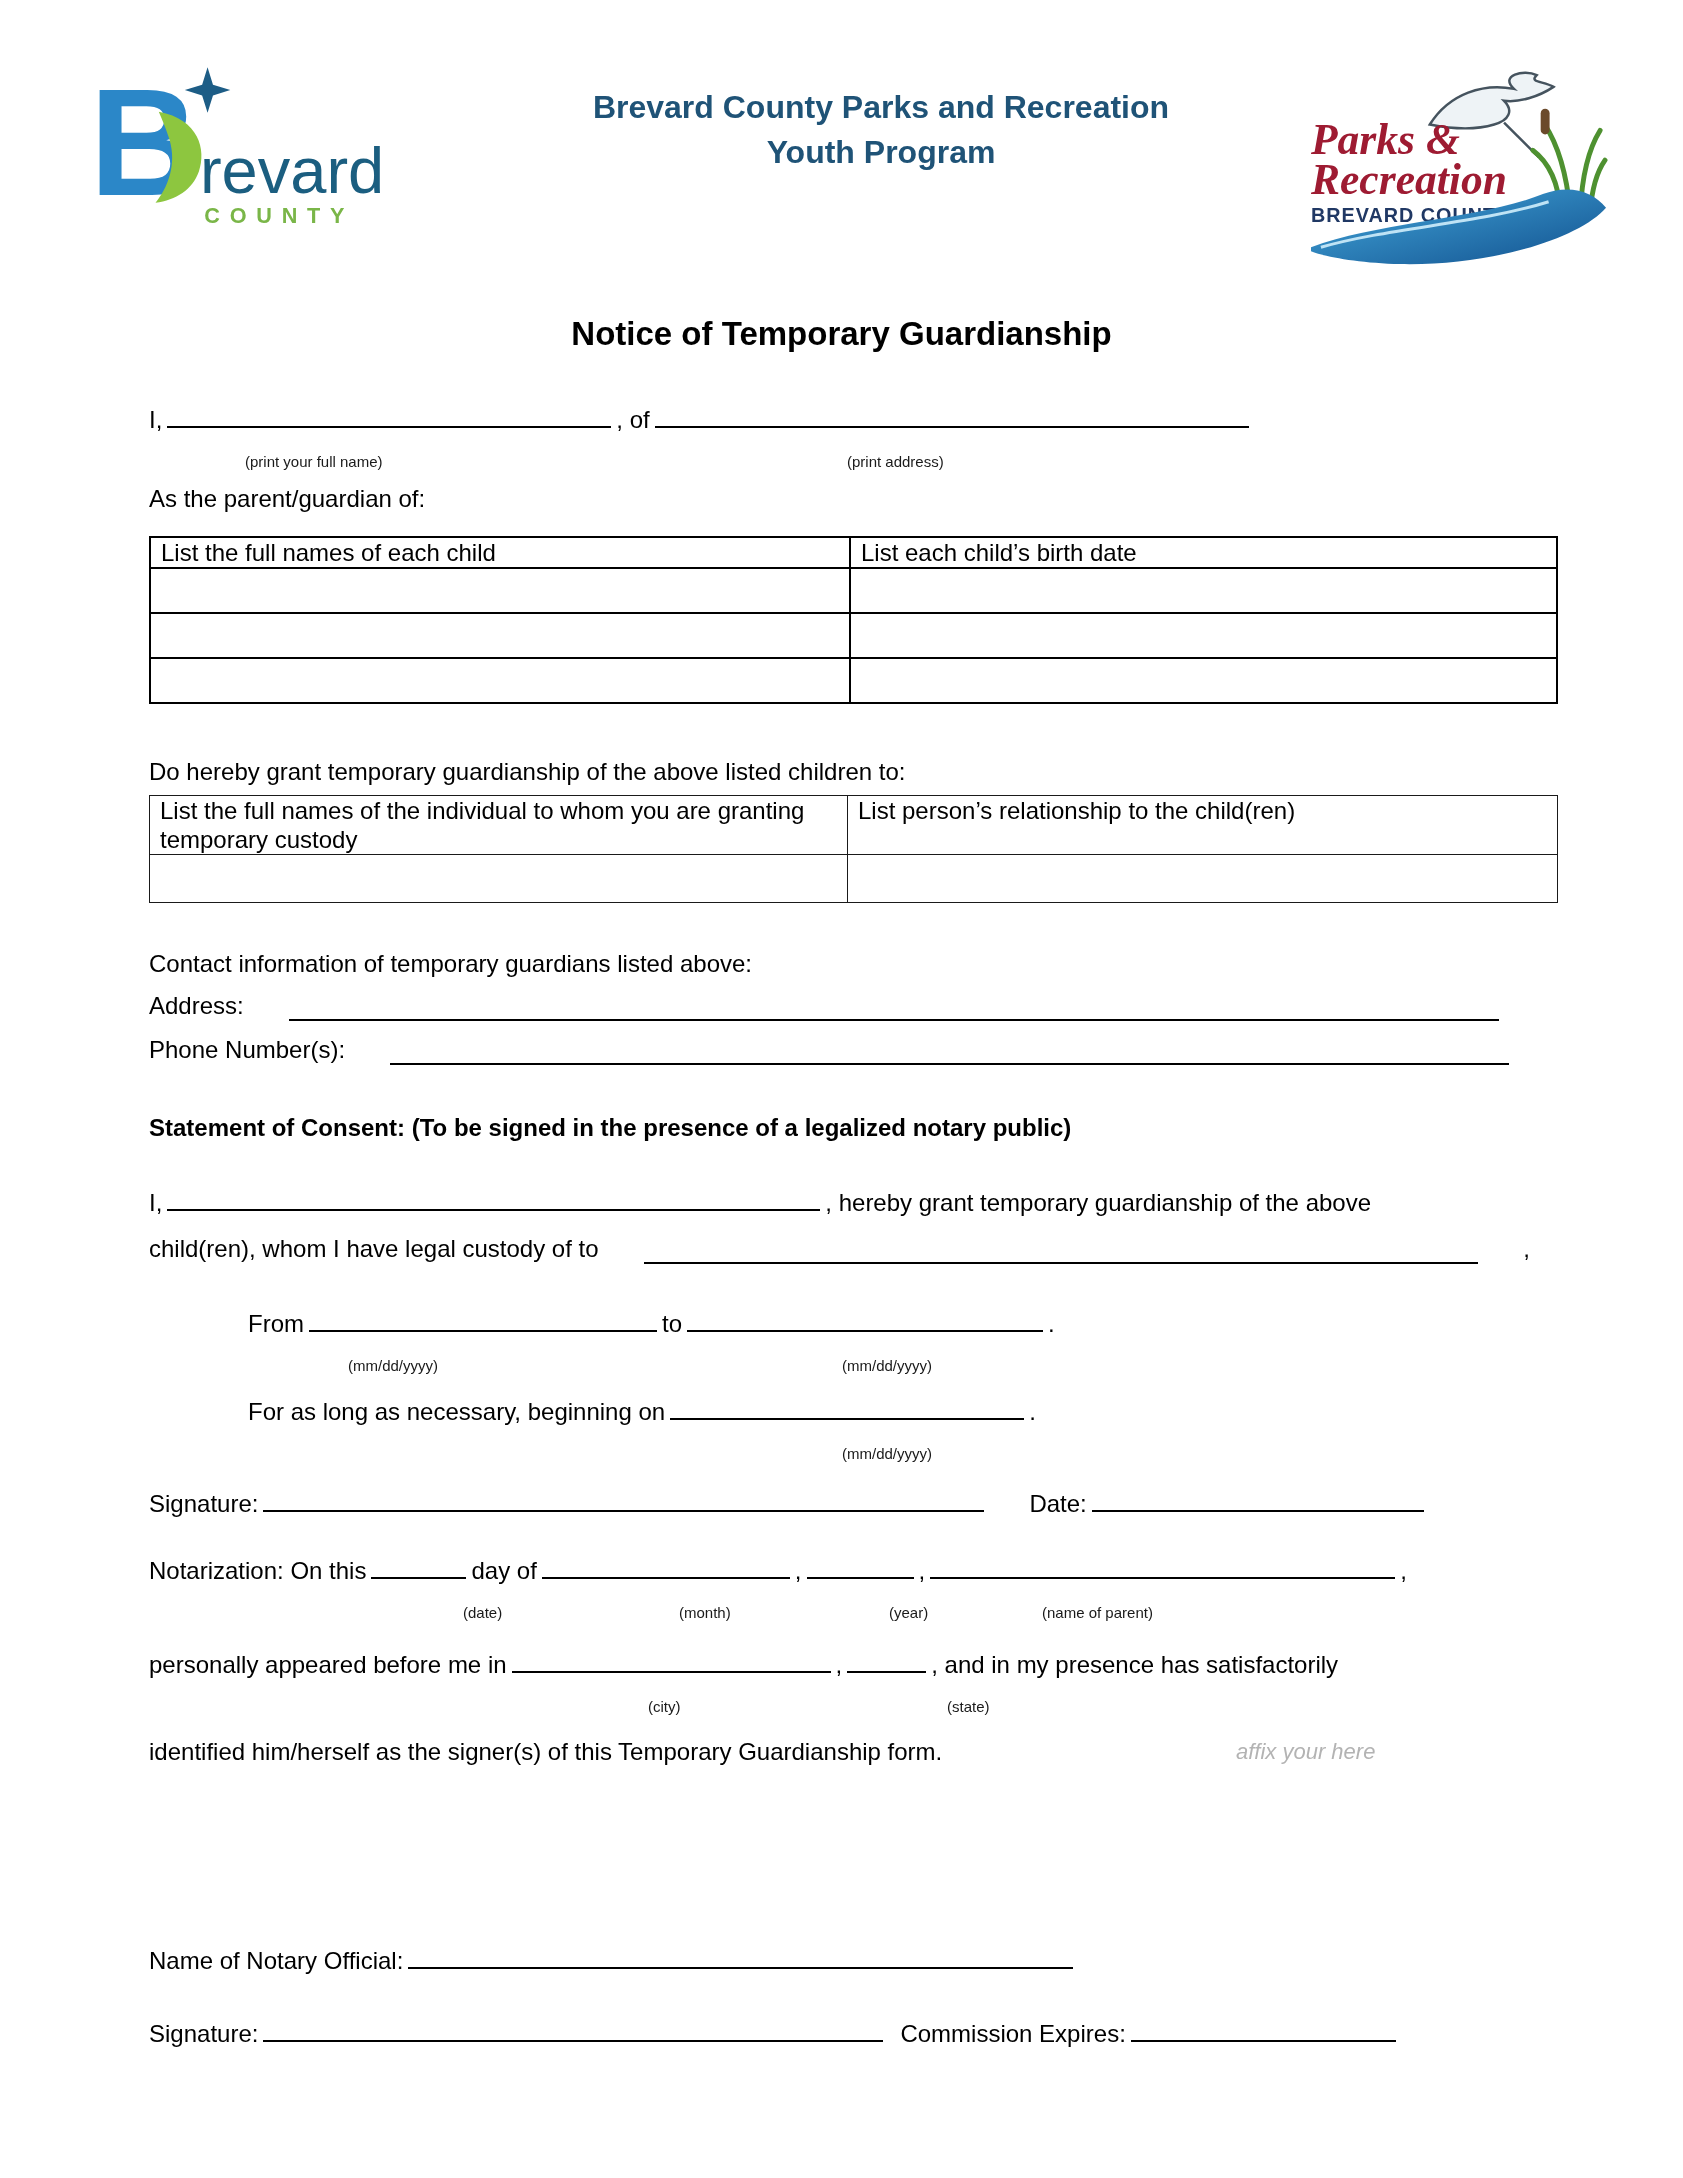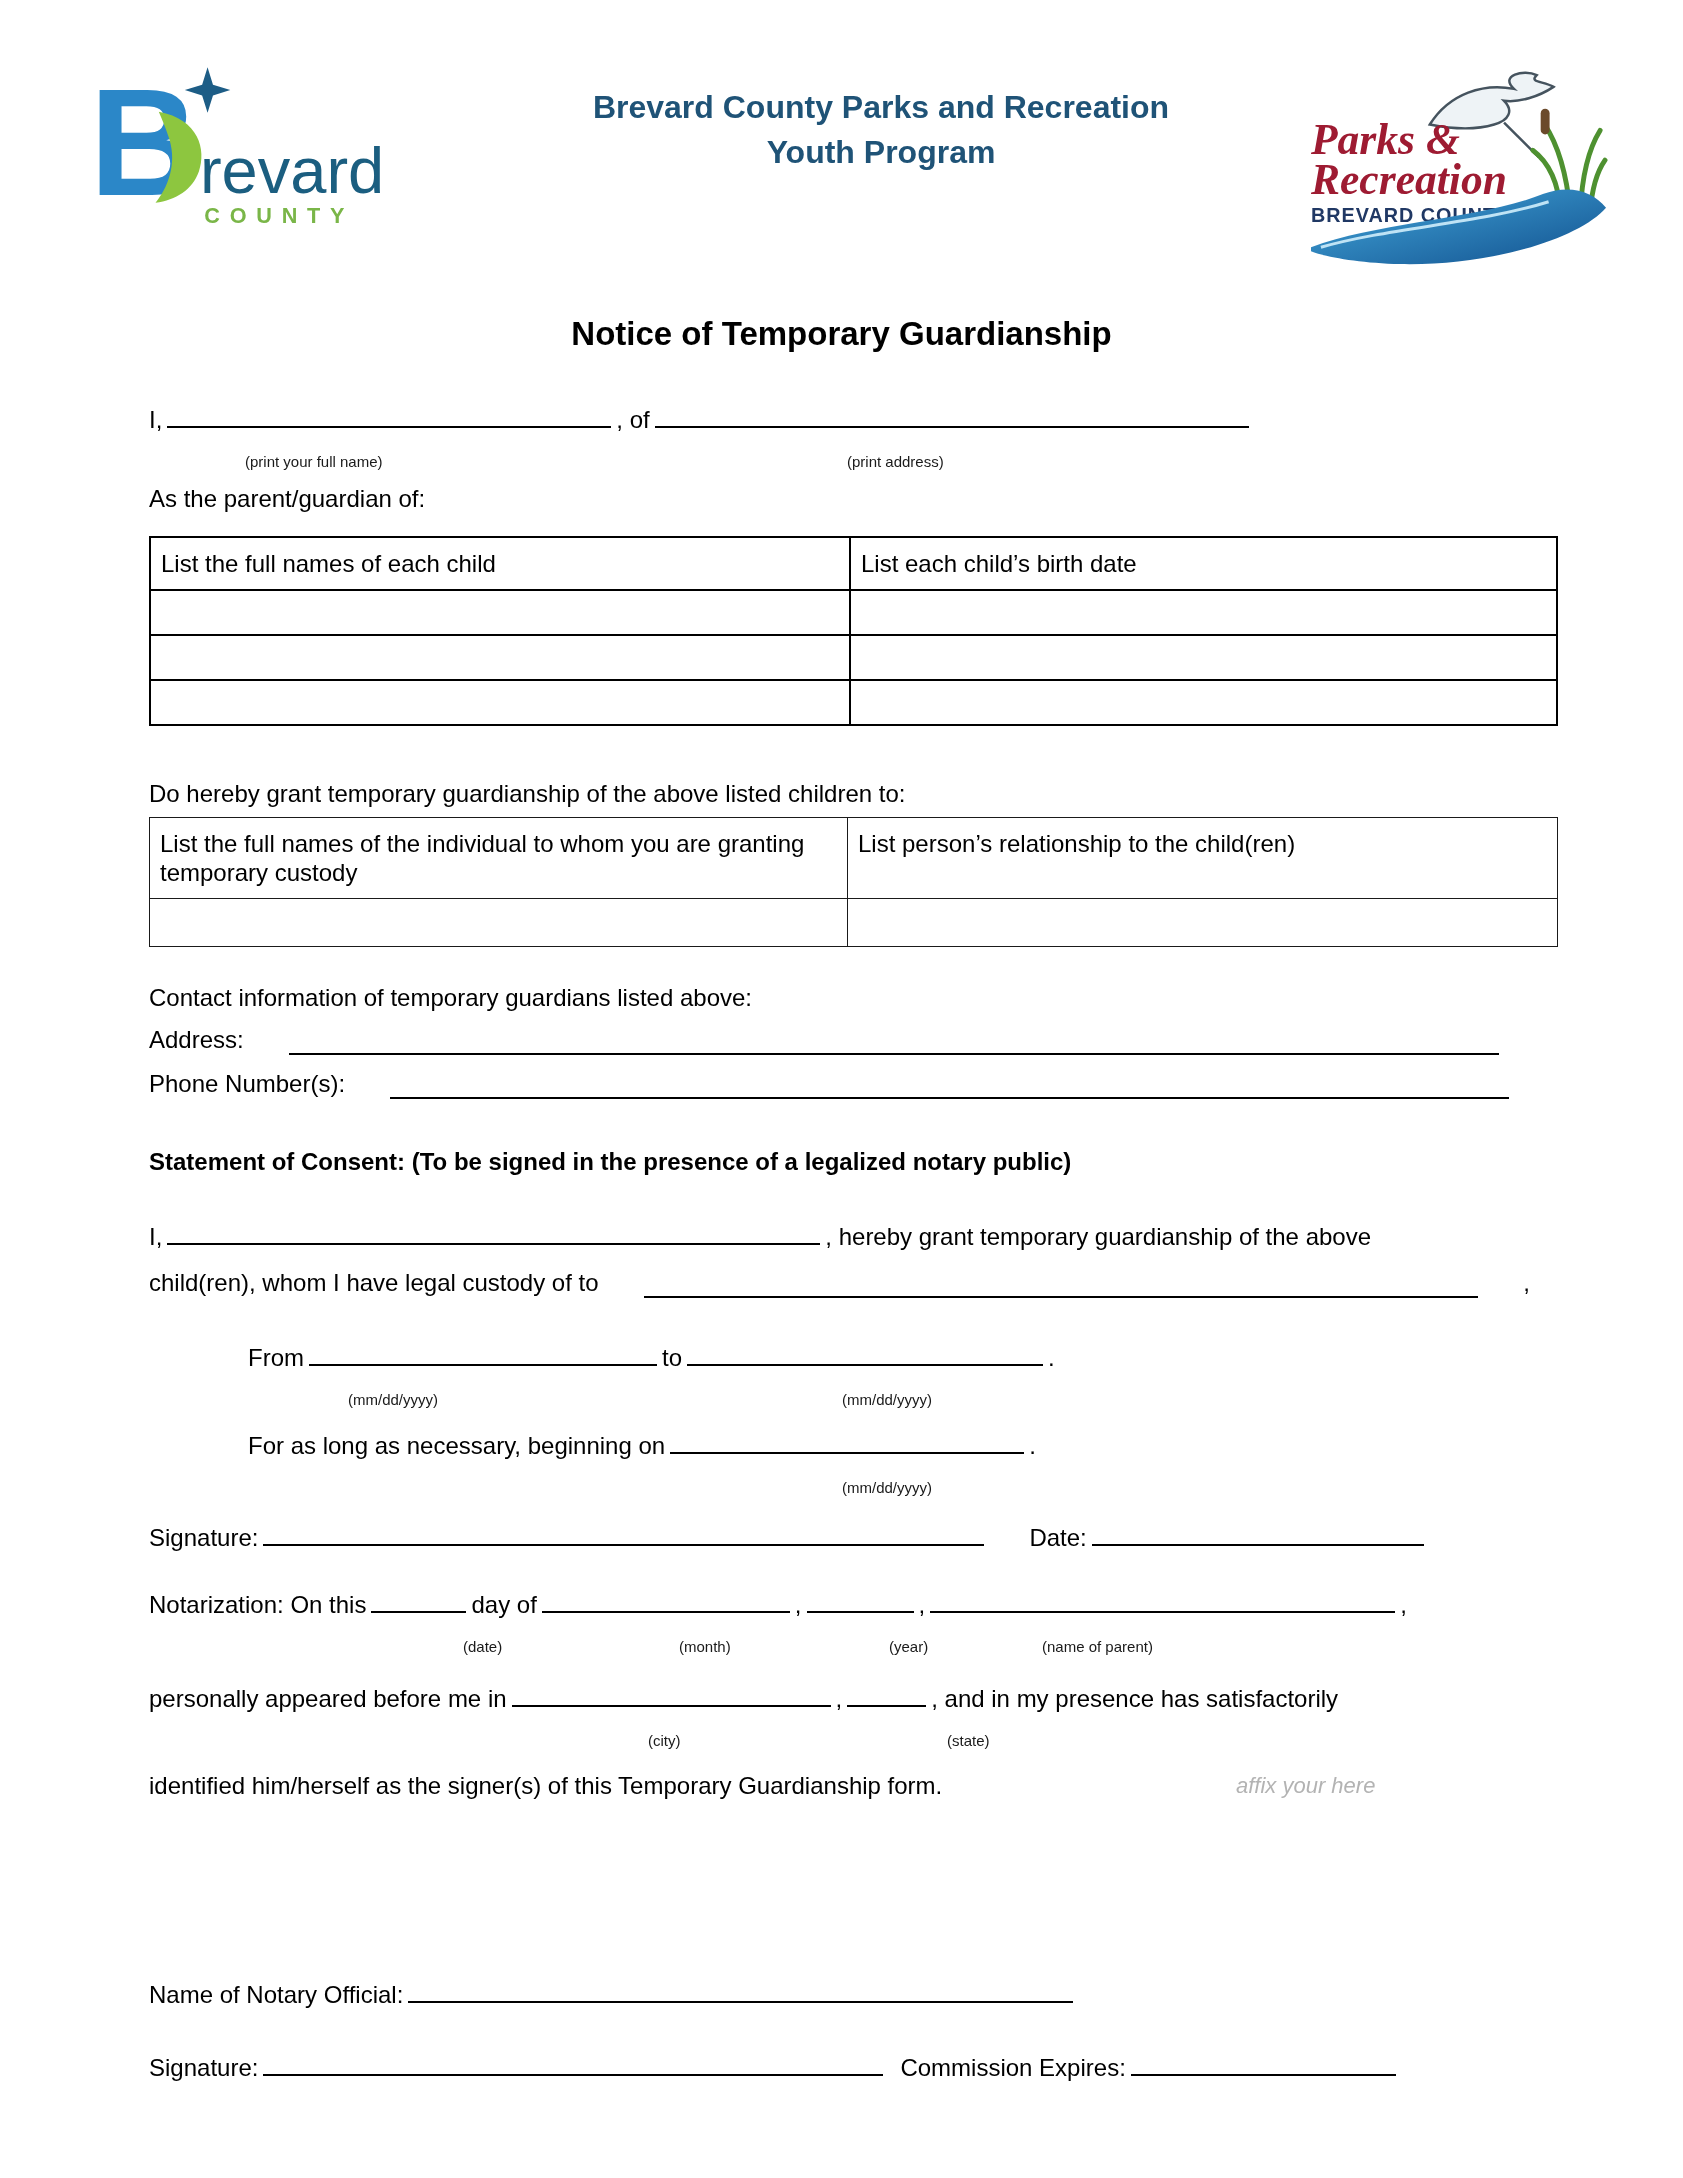--- a/index.html
+++ b/index.html
@@ -32,21 +32,21 @@
   .blank.grow { flex: 1 1 auto; }
   .hints { position: relative; height: 26px; font-size: 15px; color: #1a1a1a; margin-top: 15px; }
   .hints span { position: absolute; top: 3px; white-space: nowrap; }
   .bold { font-weight: bold; }
   
   table { border-collapse: collapse; width: 1409px; table-layout: fixed; }
   .t1 th, .t1 td { border: 2px solid #000; }
   .t2 th, .t2 td { border: 1.5px solid #1a1a1a; }
   th, td {
     font-weight: normal; text-align: left; font-size: 24px;
-    padding: 11px 10px; vertical-align: top; line-height: 29px;
+    padding: 0 10px; vertical-align: top; line-height: 29px;
   }
   .t1 .empty td { height: 45px; }
   .t2 .empty td { height: 48px; }
   .seal-wrap { position: relative; }
   .seal {
     position: absolute; left: 1087px; top: 0; color: #b3b3b3;
     font-style: italic; font-size: 22px;
   }
   .indent { margin-left: 99px; }
 </style>
@@ -139,21 +139,21 @@
           <th style="width:698px">List the full names of the individual to whom you are granting temporary custody</th>
           <th>List person’s relationship to the child(ren)</th>
         </tr>
         <tr class="empty">
           <td></td>
           <td></td>
         </tr>
       </tbody>
     </table>
 
-    <div class="line" style="margin-top:36px">Contact information of temporary guardians listed above:</div>
+    <div class="line" style="margin-top:46px">Contact information of temporary guardians listed above:</div>
     <div class="line flexline" style="margin-top:12px; margin-right:50px">
       <span>Address:</span>
       <span class="blank grow"></span>
     </div>
     <div class="line flexline" style="margin-top:14px; margin-right:40px">
       <span>Phone Number(s):</span>
       <span class="blank grow"></span>
     </div>
 
     <div class="line bold" style="margin-top:48px">Statement of Consent: (To be signed in the presence of a legalized notary public)</div>

